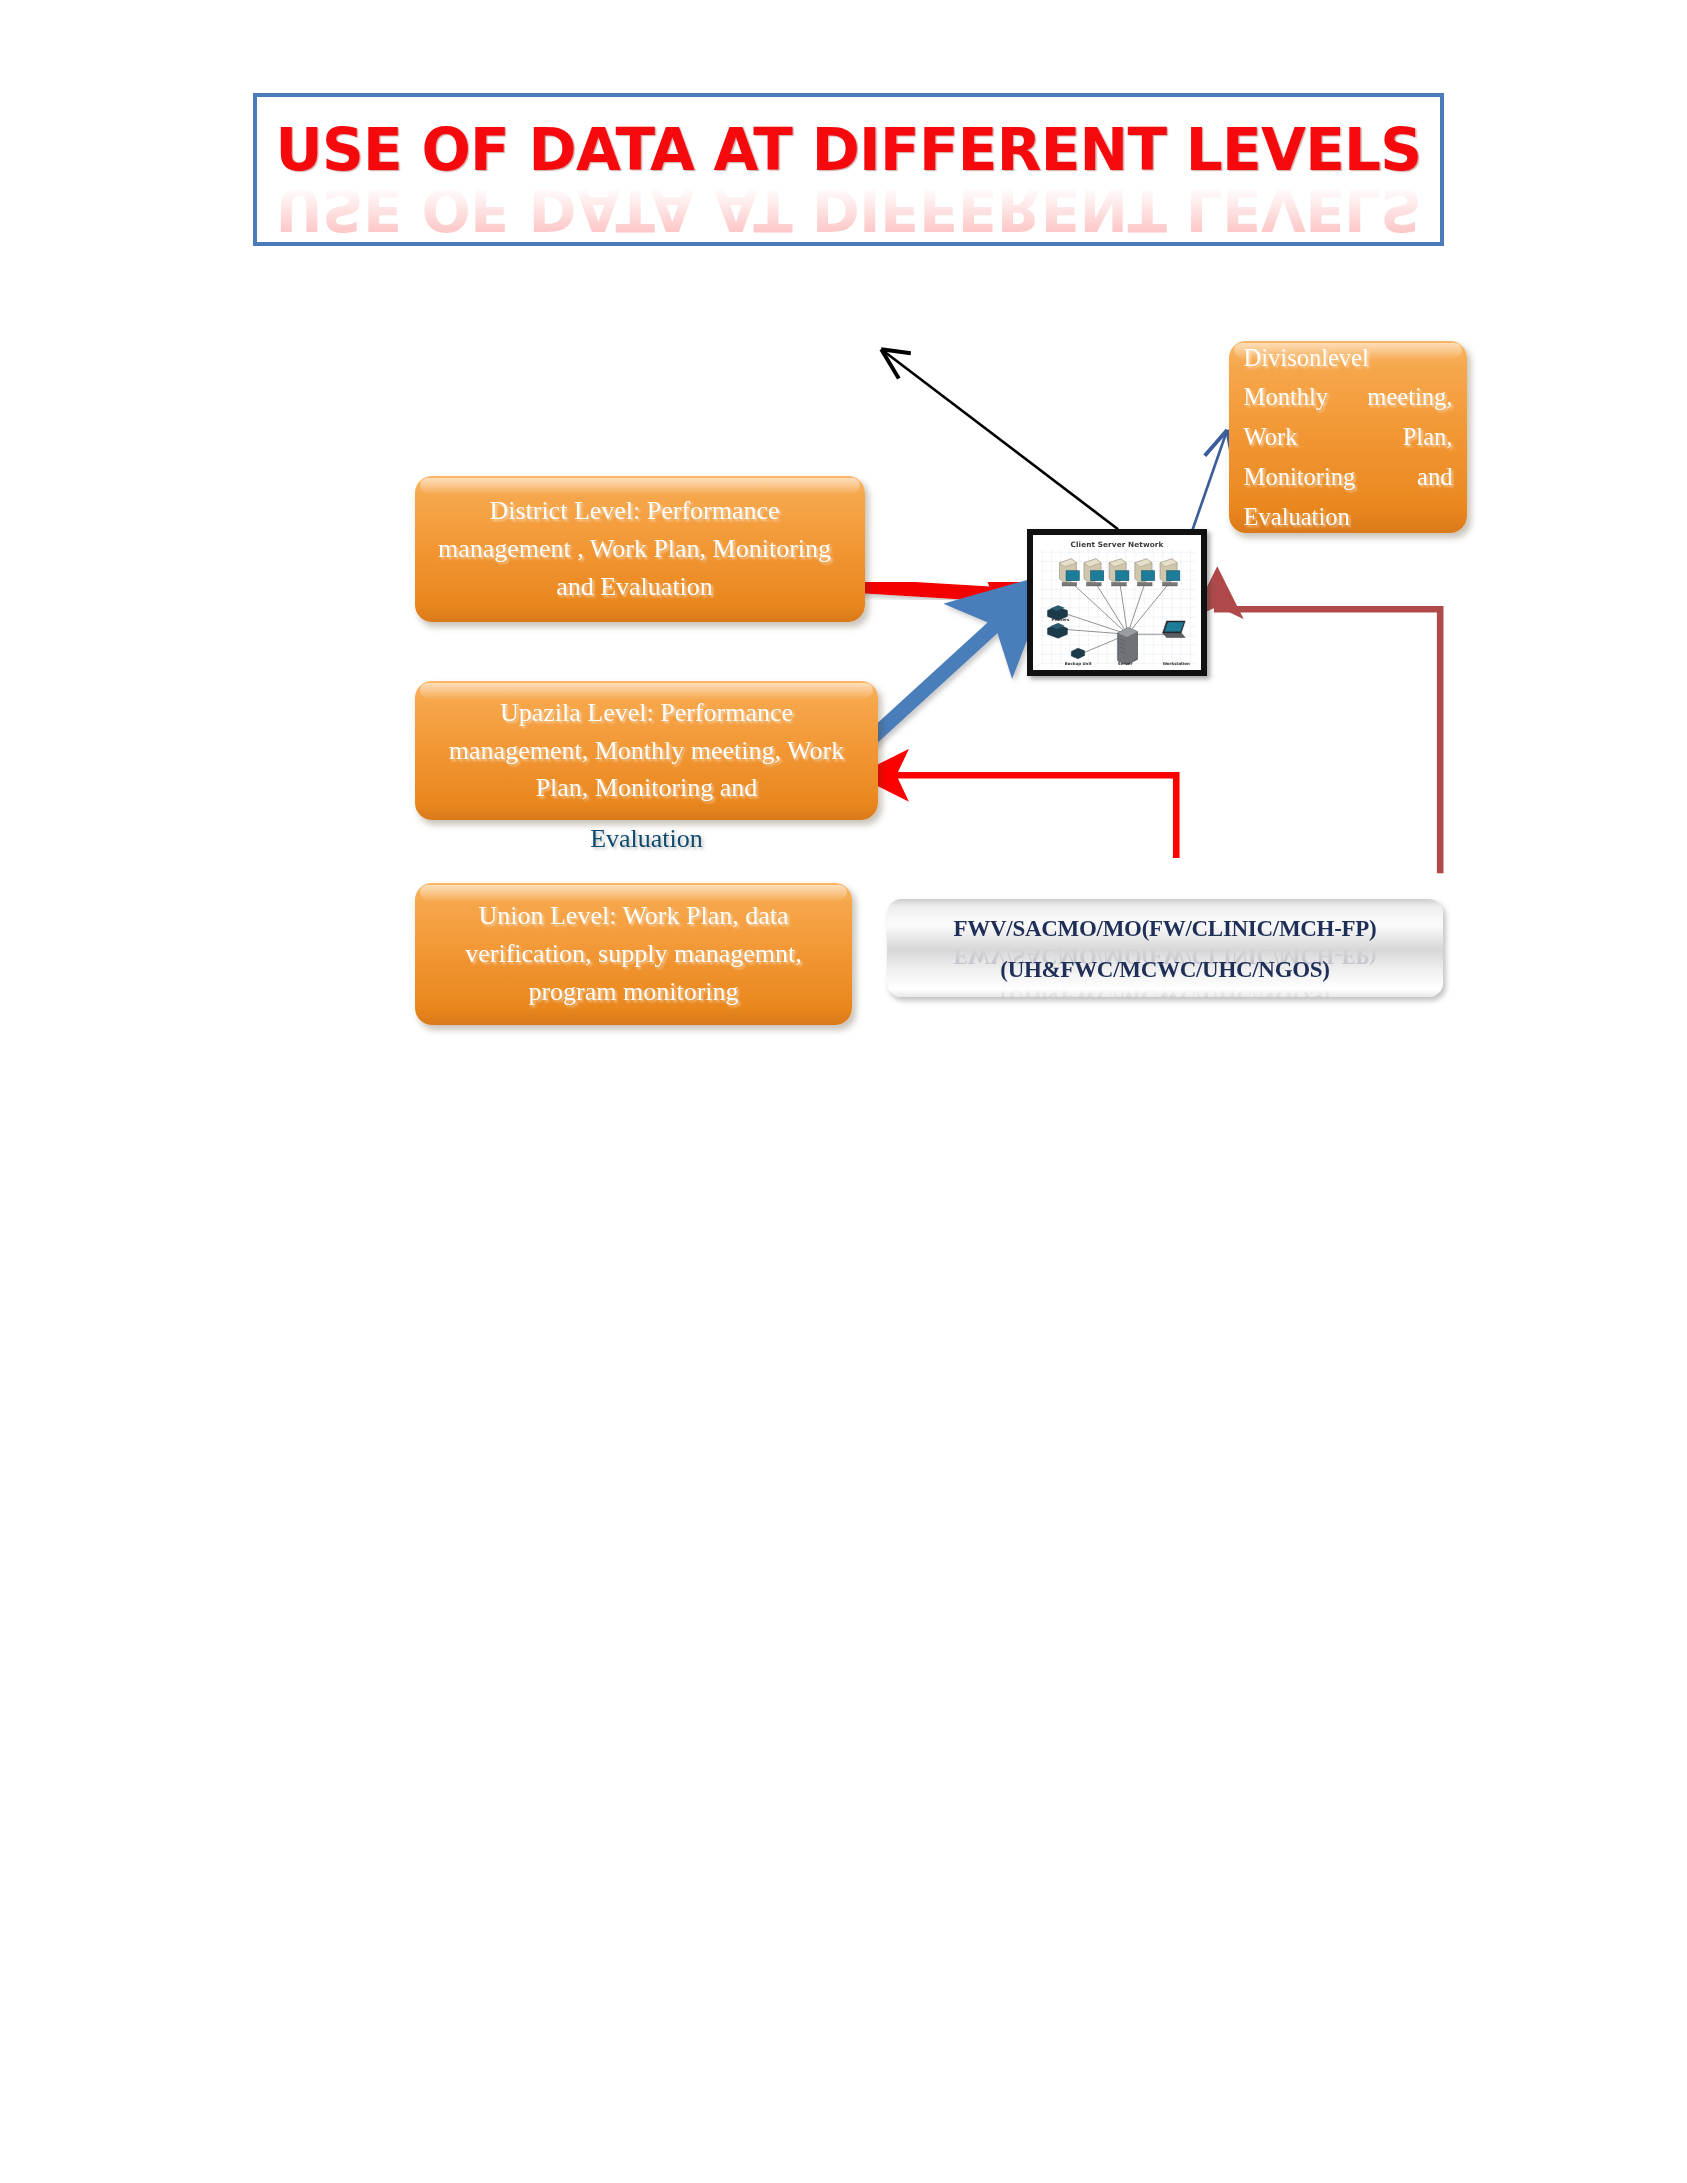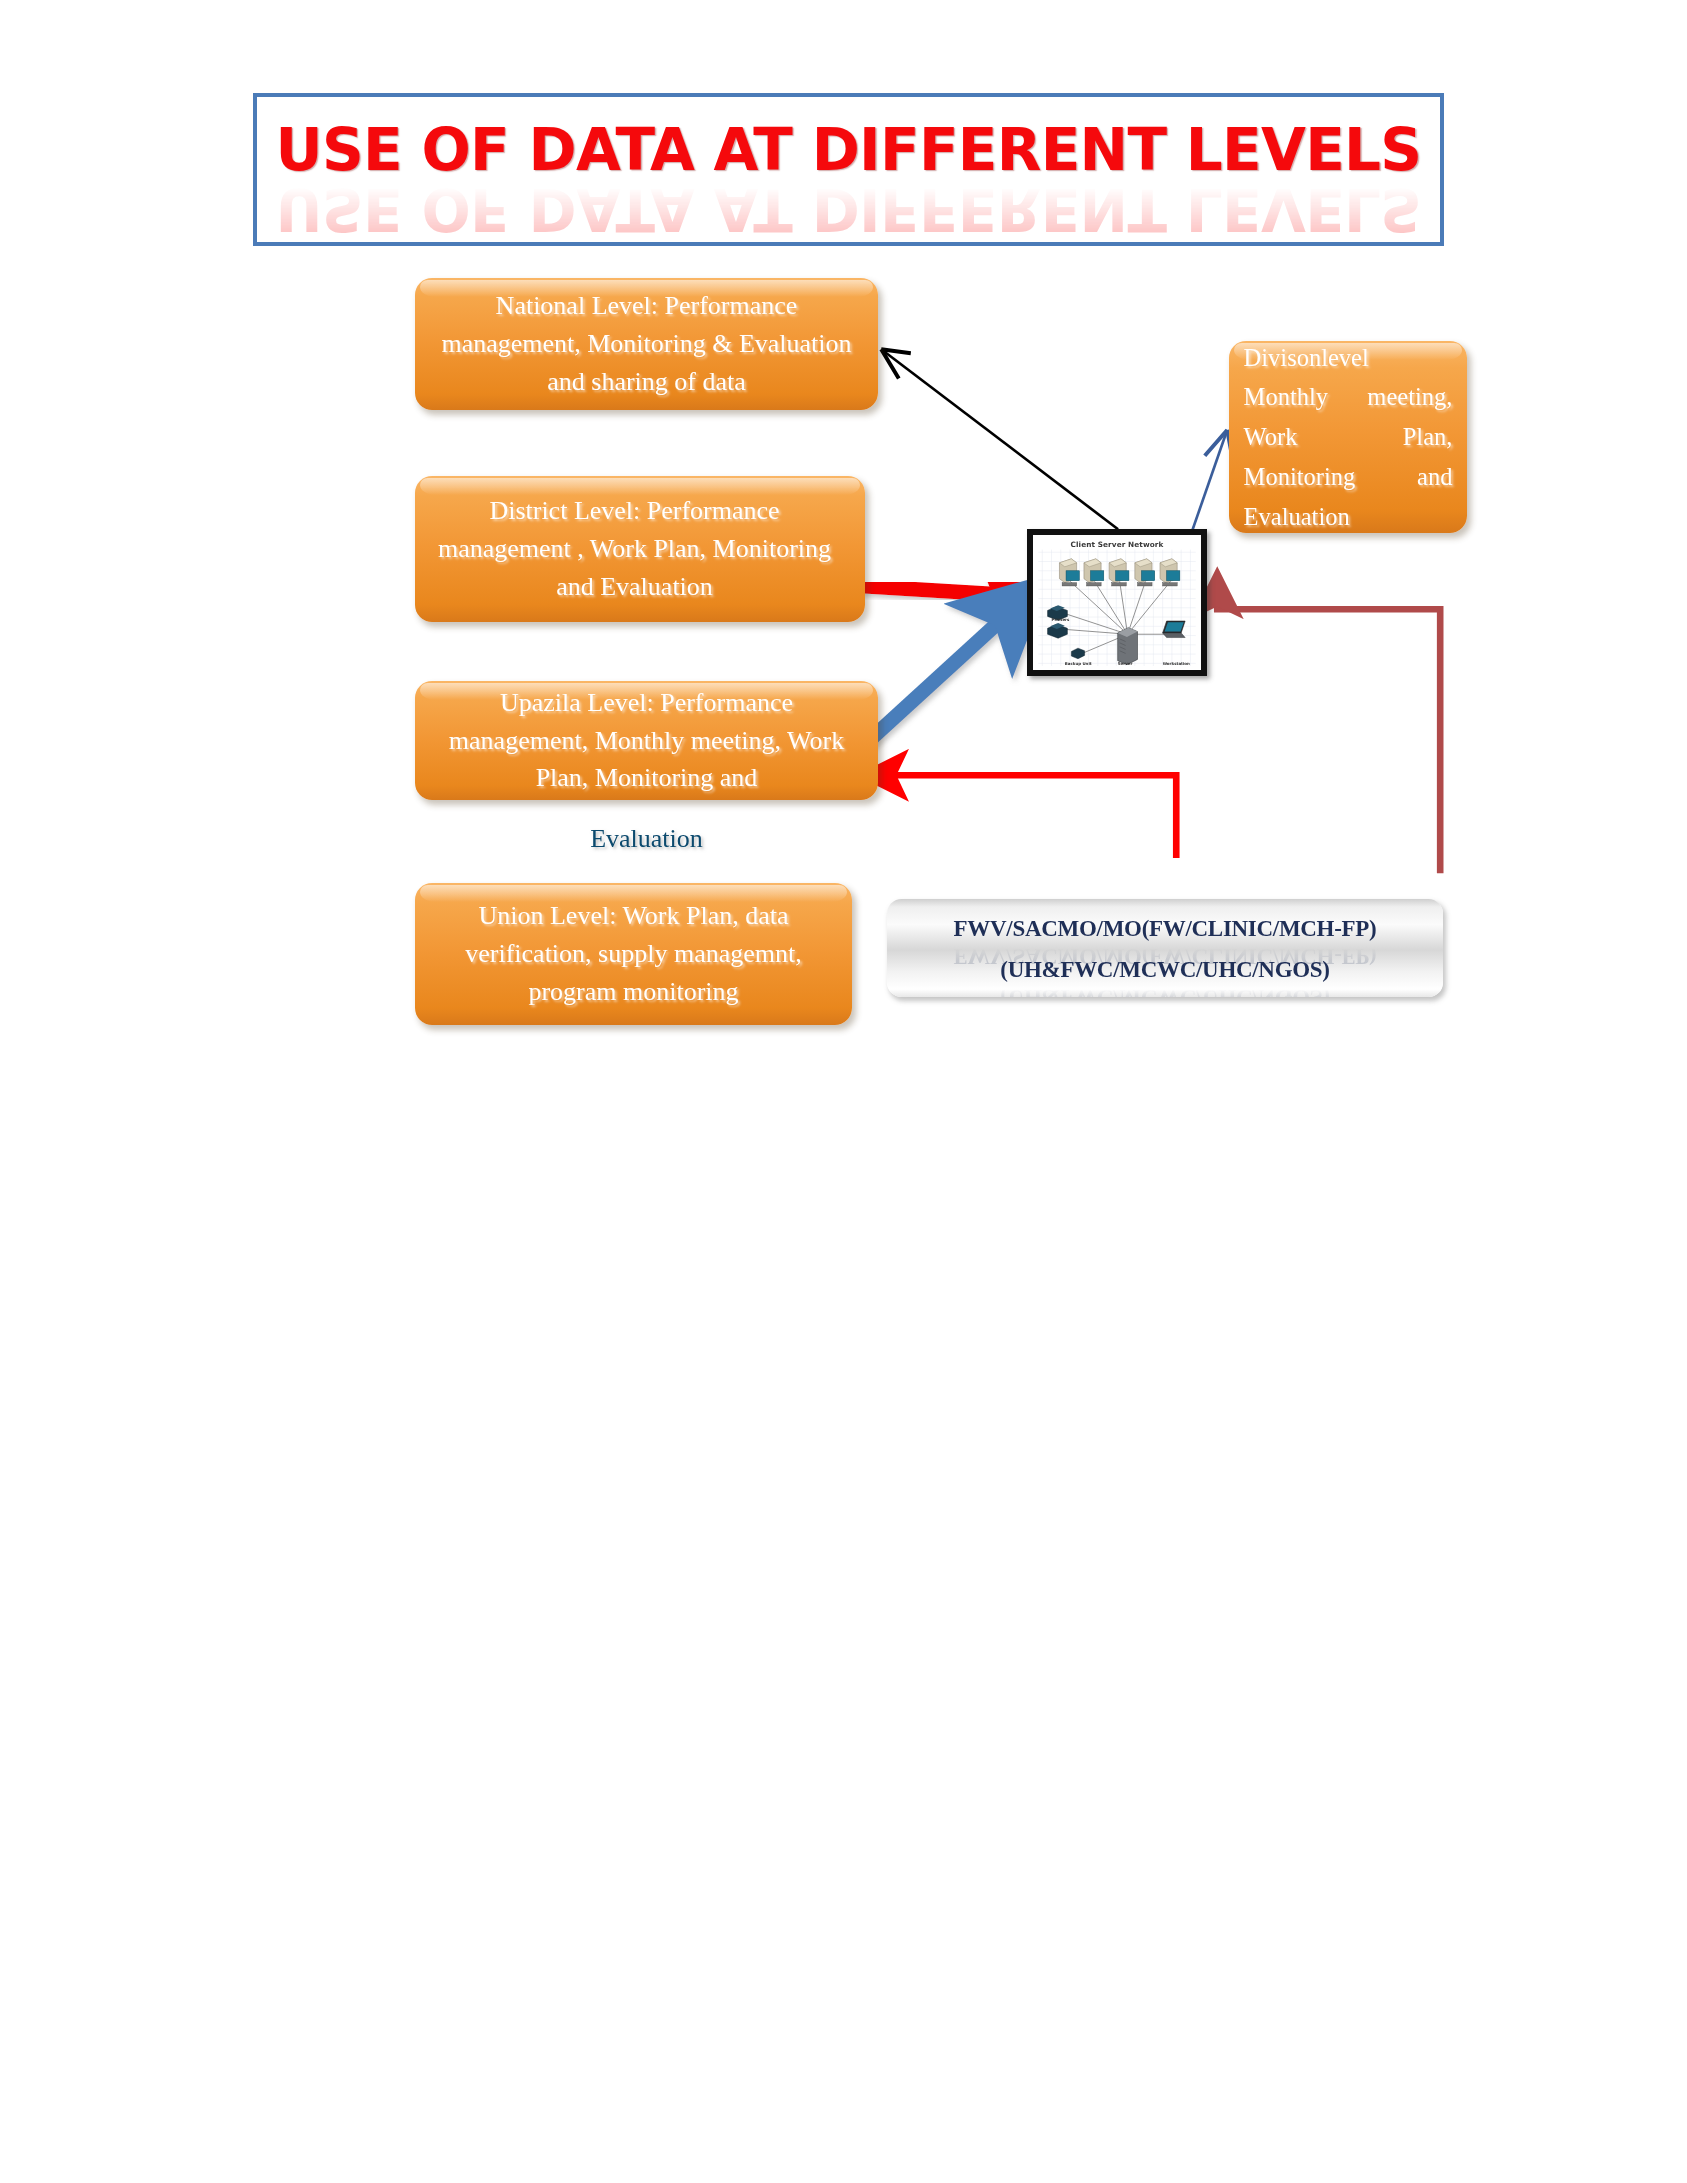--- a/index.html
+++ b/index.html
@@ -96,21 +96,21 @@
     position: absolute;
     left: 5.3px; right: 5.3px; top: 2px;
     height: 17px;
     border-radius: 13.2px 13.2px 26.5px 26.5px / 12px 12px 17px 17px;
     background: linear-gradient(to bottom, rgba(255,255,255,.55), rgba(255,255,255,0));
     pointer-events: none;
   }
 
   #box-national { left: 415px; top: 278px;  width: 463px; height: 132px; }
   #box-district { left: 415px; top: 476px;  width: 450px; height: 146px; padding-left: 6px; }
-  #box-upazila  { left: 415px; top: 681px; width: 463px; height: 119px; }
+  #box-upazila  { left: 415px; top: 681px; width: 463px; height: 139px; }
   #box-union    { left: 415px; top: 883px; width: 437px; height: 142px; }
   #box-unit     { left: 410px; top: 1075px; width: 450px; height: 182px; }
 
   #box-division {
     left: 1229px; top: 341px; width: 238px; height: 192px;
     justify-content: flex-start;
     padding: 9.3px 14.6px;
   }
   #box-division .txt {
     text-align: justify;
@@ -294,23 +294,20 @@
 
     <g>
       <path d="M1778,1297 L1778,1172 L1338,1172" fill="none" stroke="#FF0000" stroke-width="10" marker-end="url(#mk-red-elbow)"></path>
     </g>
 
     <g>
       <path d="M2177,1320 L2177,921 L1840,921 L1840,900" fill="none" stroke="#B04A4A" stroke-width="10" marker-end="url(#mk-darkred-elbow)"></path>
     </g>
   </svg>
 
-  <div id="box-national" class="obox top-sheen">
-    <span class="txt">National Level: Performance management, Monitoring &amp; Evaluation and sharing of  data</span>
-  </div>
 
   <div id="box-district" class="obox top-sheen">
     <span class="txt">District Level: Performance management , Work Plan, Monitoring and Evaluation</span>
   </div>
 
   <div id="box-upazila" class="obox top-sheen">
     <span class="txt">Upazila Level: Performance management, Monthly meeting, Work Plan, Monitoring and</span>
   </div>
   <div id="upazila-overflow">Evaluation</div>
 

